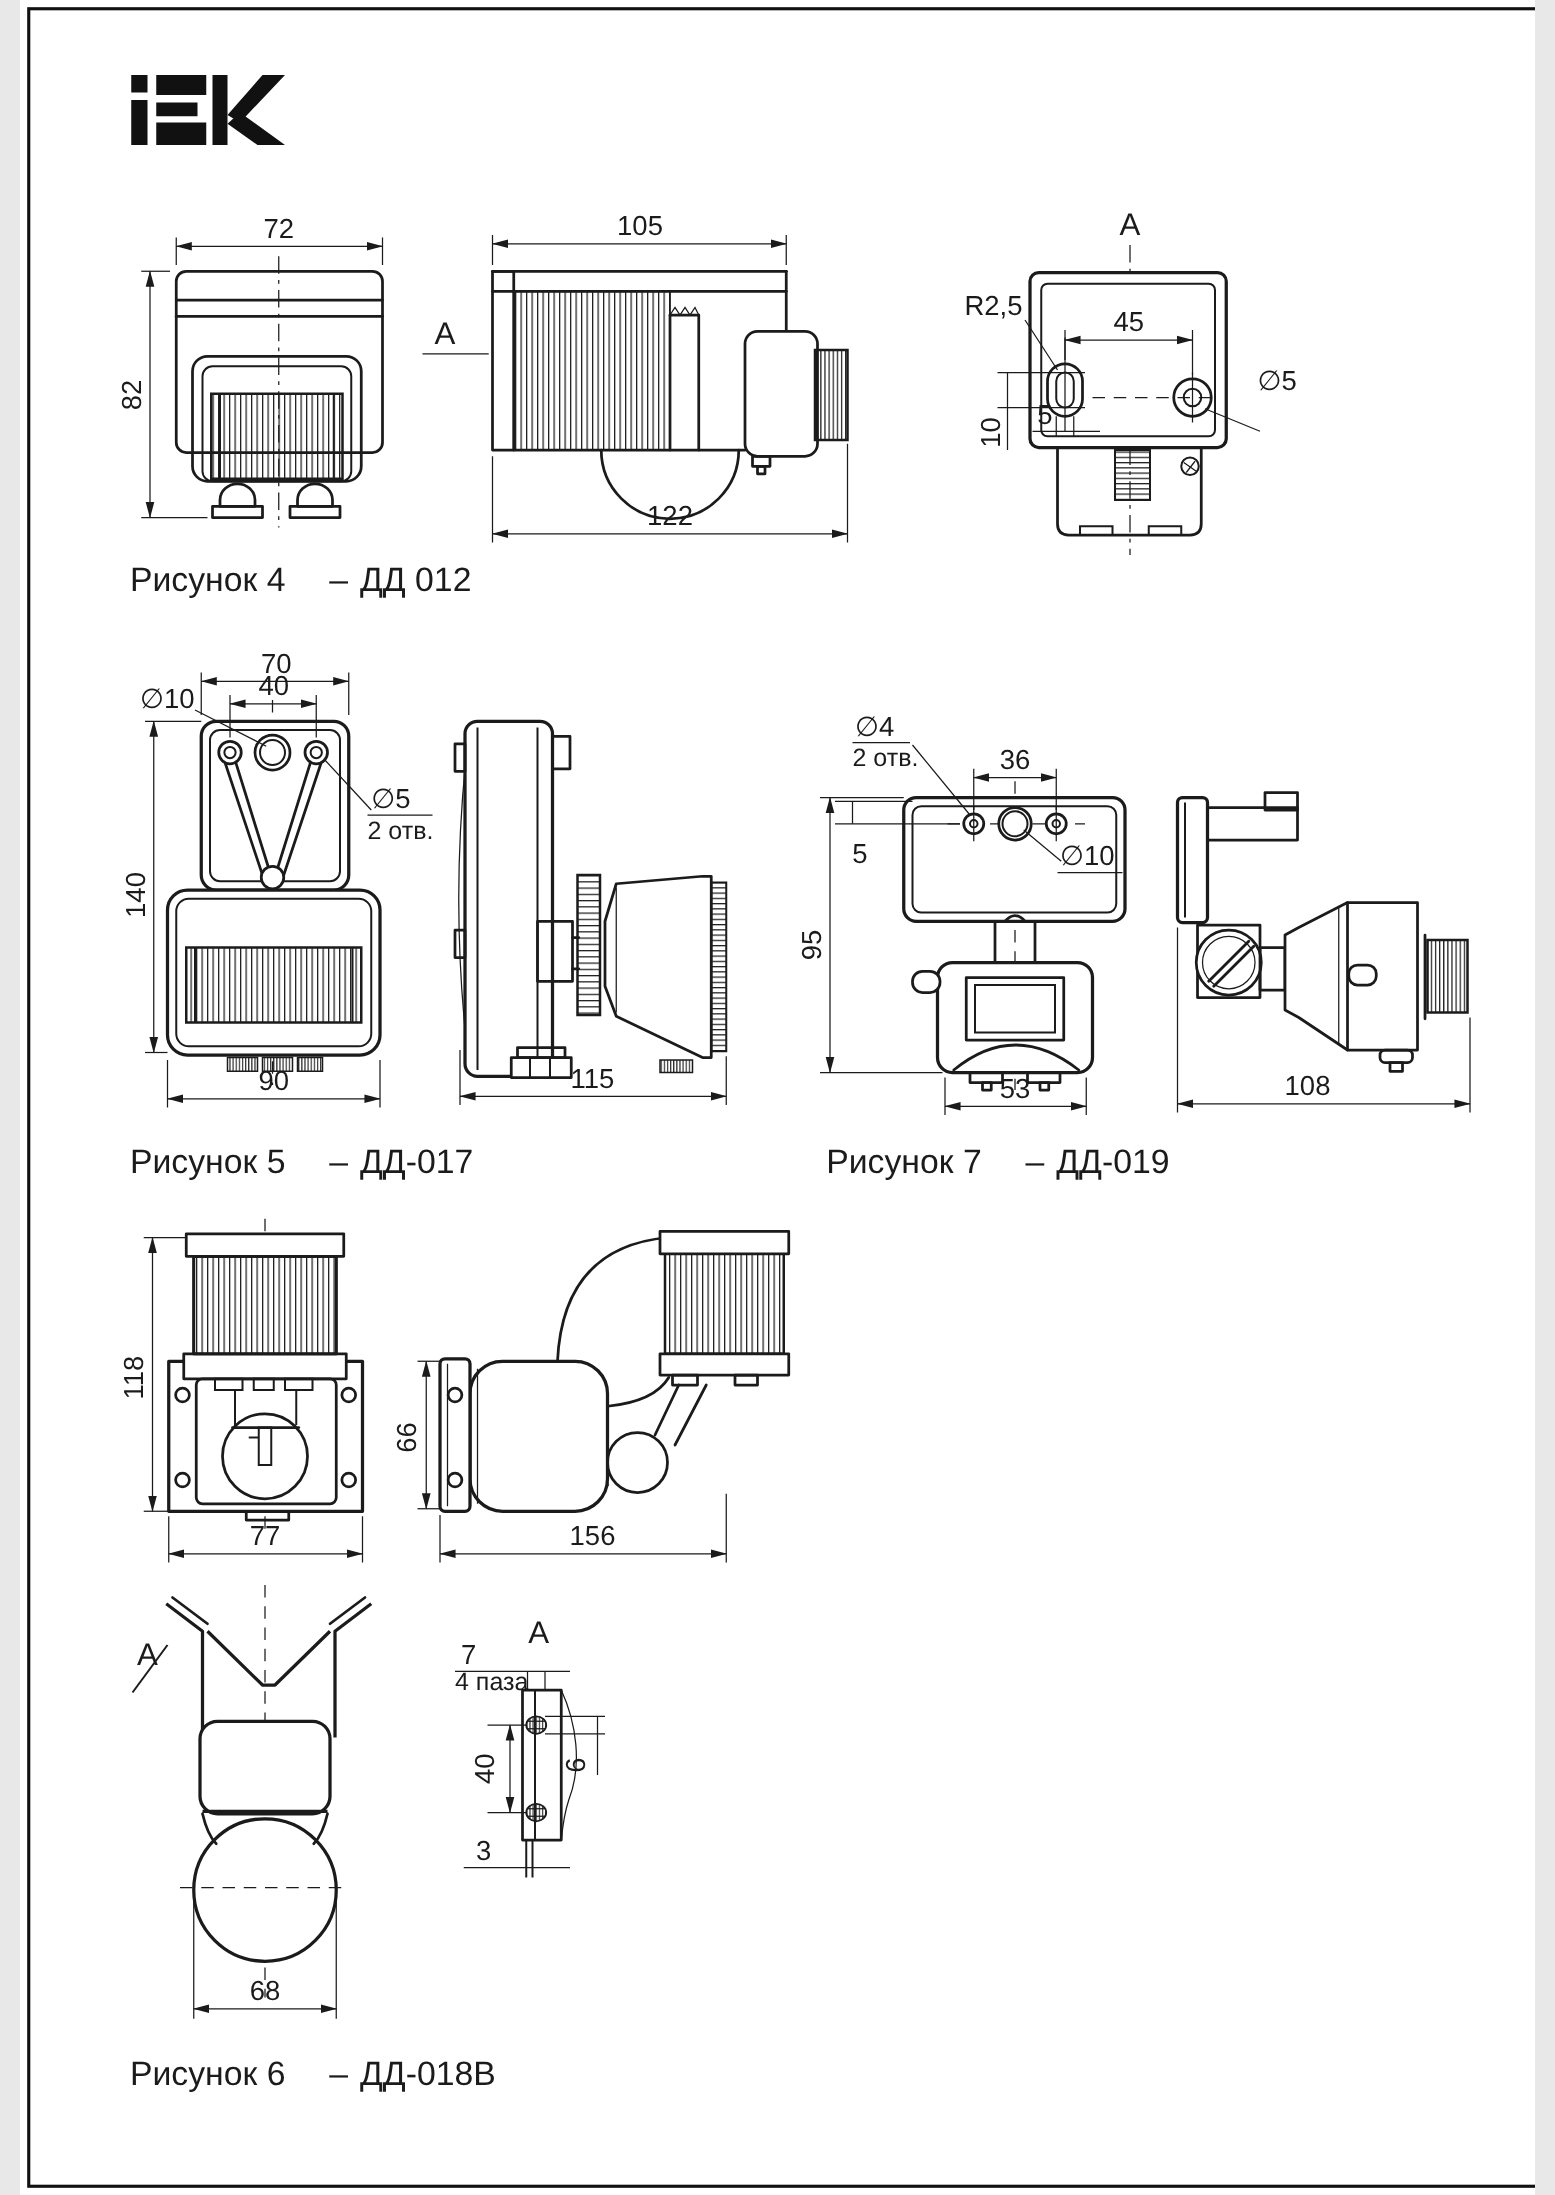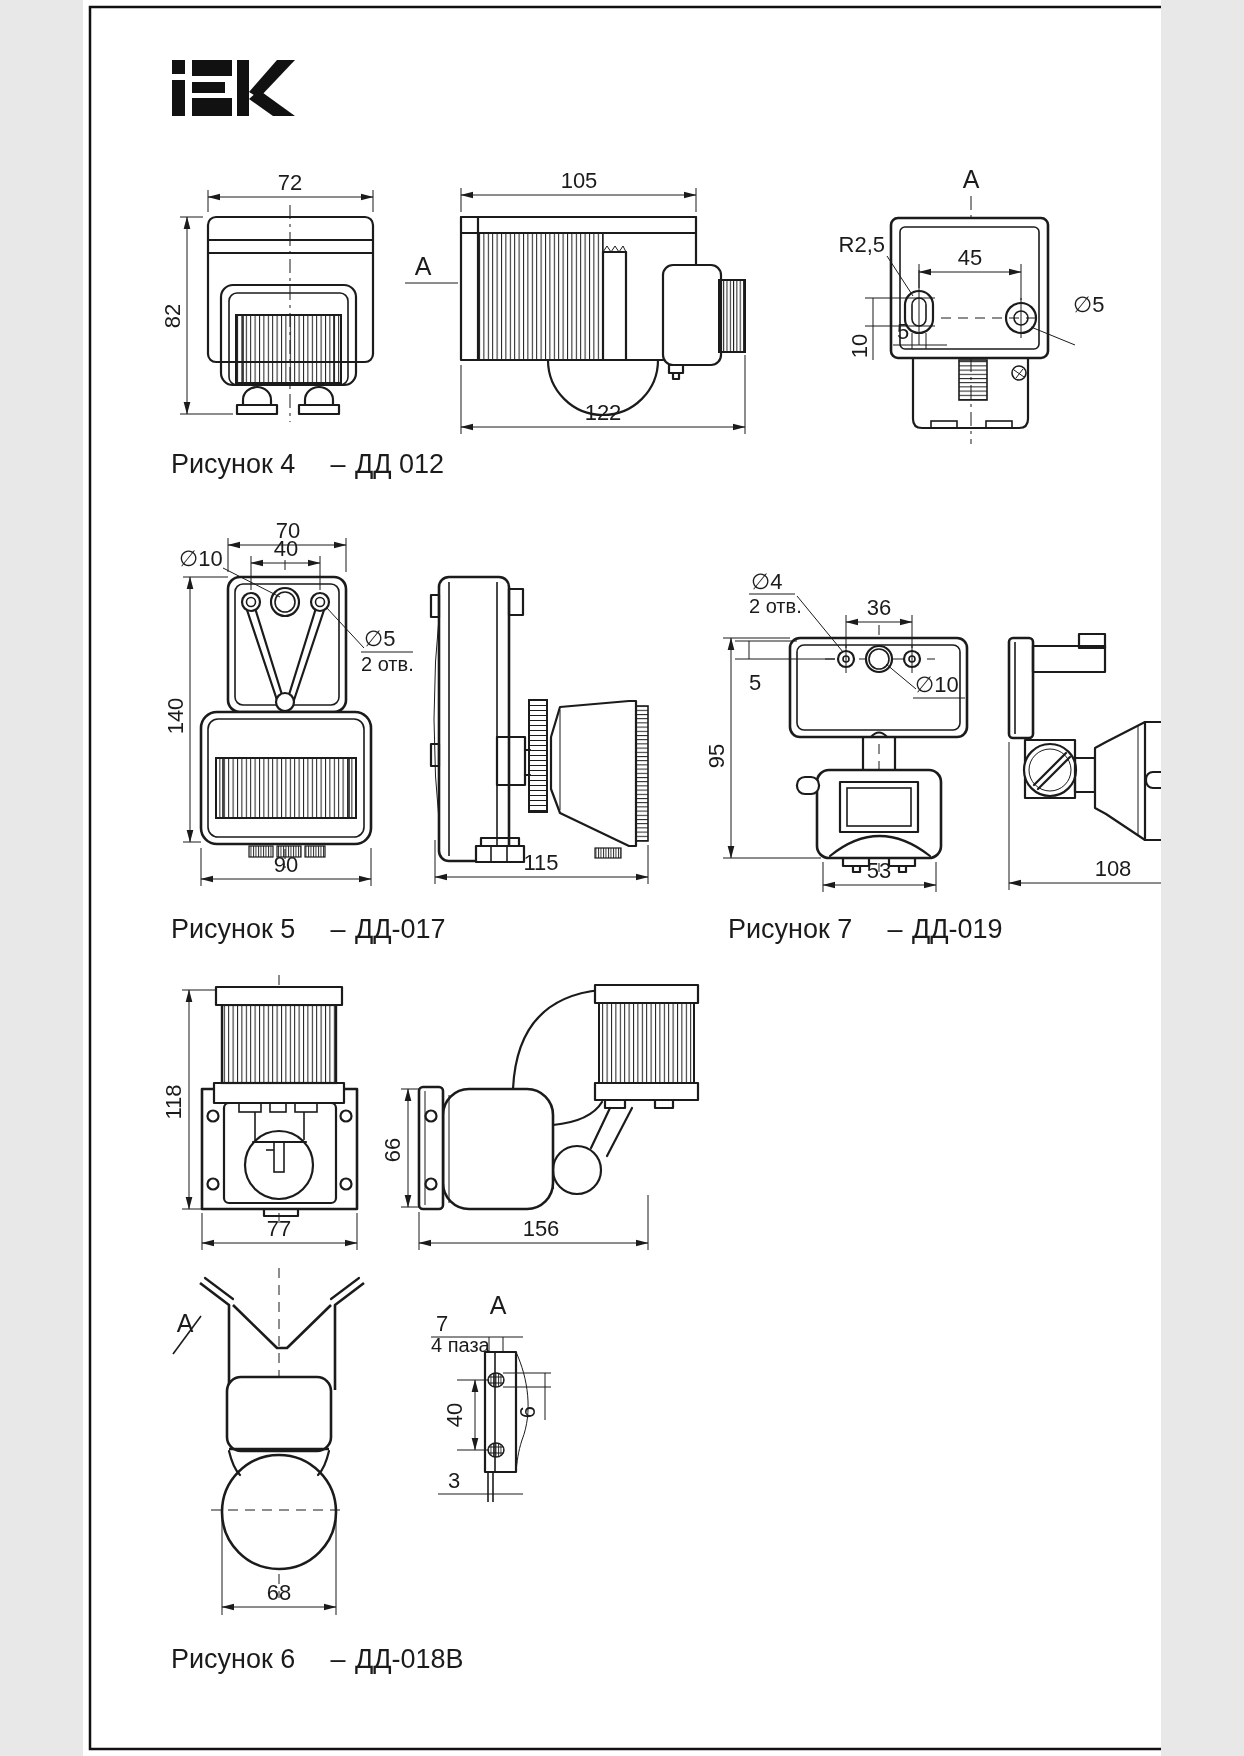--- a/index.html
+++ b/index.html
@@ -1,16 +1,16 @@
 <!DOCTYPE html>
 <html><head>
 <meta charset="utf-8">
 <style>
   html,body{margin:0;padding:0;background:#e8e8e8;}
-  .page{position:relative;width:1078px;height:1756px;background:#ffffff;margin:0 auto;overflow:hidden;
+  .page{position:relative;width:1212px;height:1756px;background:#ffffff;margin:0 auto;overflow:hidden;
         font-family:"Liberation Sans", sans-serif;}
   svg{position:absolute;left:0;top:0;}
   svg text{fill:#1b1b1b;font-family:"Liberation Sans", sans-serif;}
   .obj{stroke:#1b1b1b;stroke-width:2.2;fill:none;stroke-linecap:round;stroke-linejoin:round;}
   .obj2{stroke:#1b1b1b;stroke-width:2.6;fill:none;stroke-linejoin:round;}
   .objw{stroke:#1b1b1b;stroke-width:2.2;fill:#ffffff;stroke-linejoin:round;}
   .objw2{stroke:#1b1b1b;stroke-width:2.6;fill:#ffffff;stroke-linejoin:round;}
   .thin{stroke:#1b1b1b;stroke-width:1;fill:none;}
   .med{stroke:#1b1b1b;stroke-width:1.6;fill:none;}
   .dim{stroke:#1b1b1b;stroke-width:1;fill:none;}

